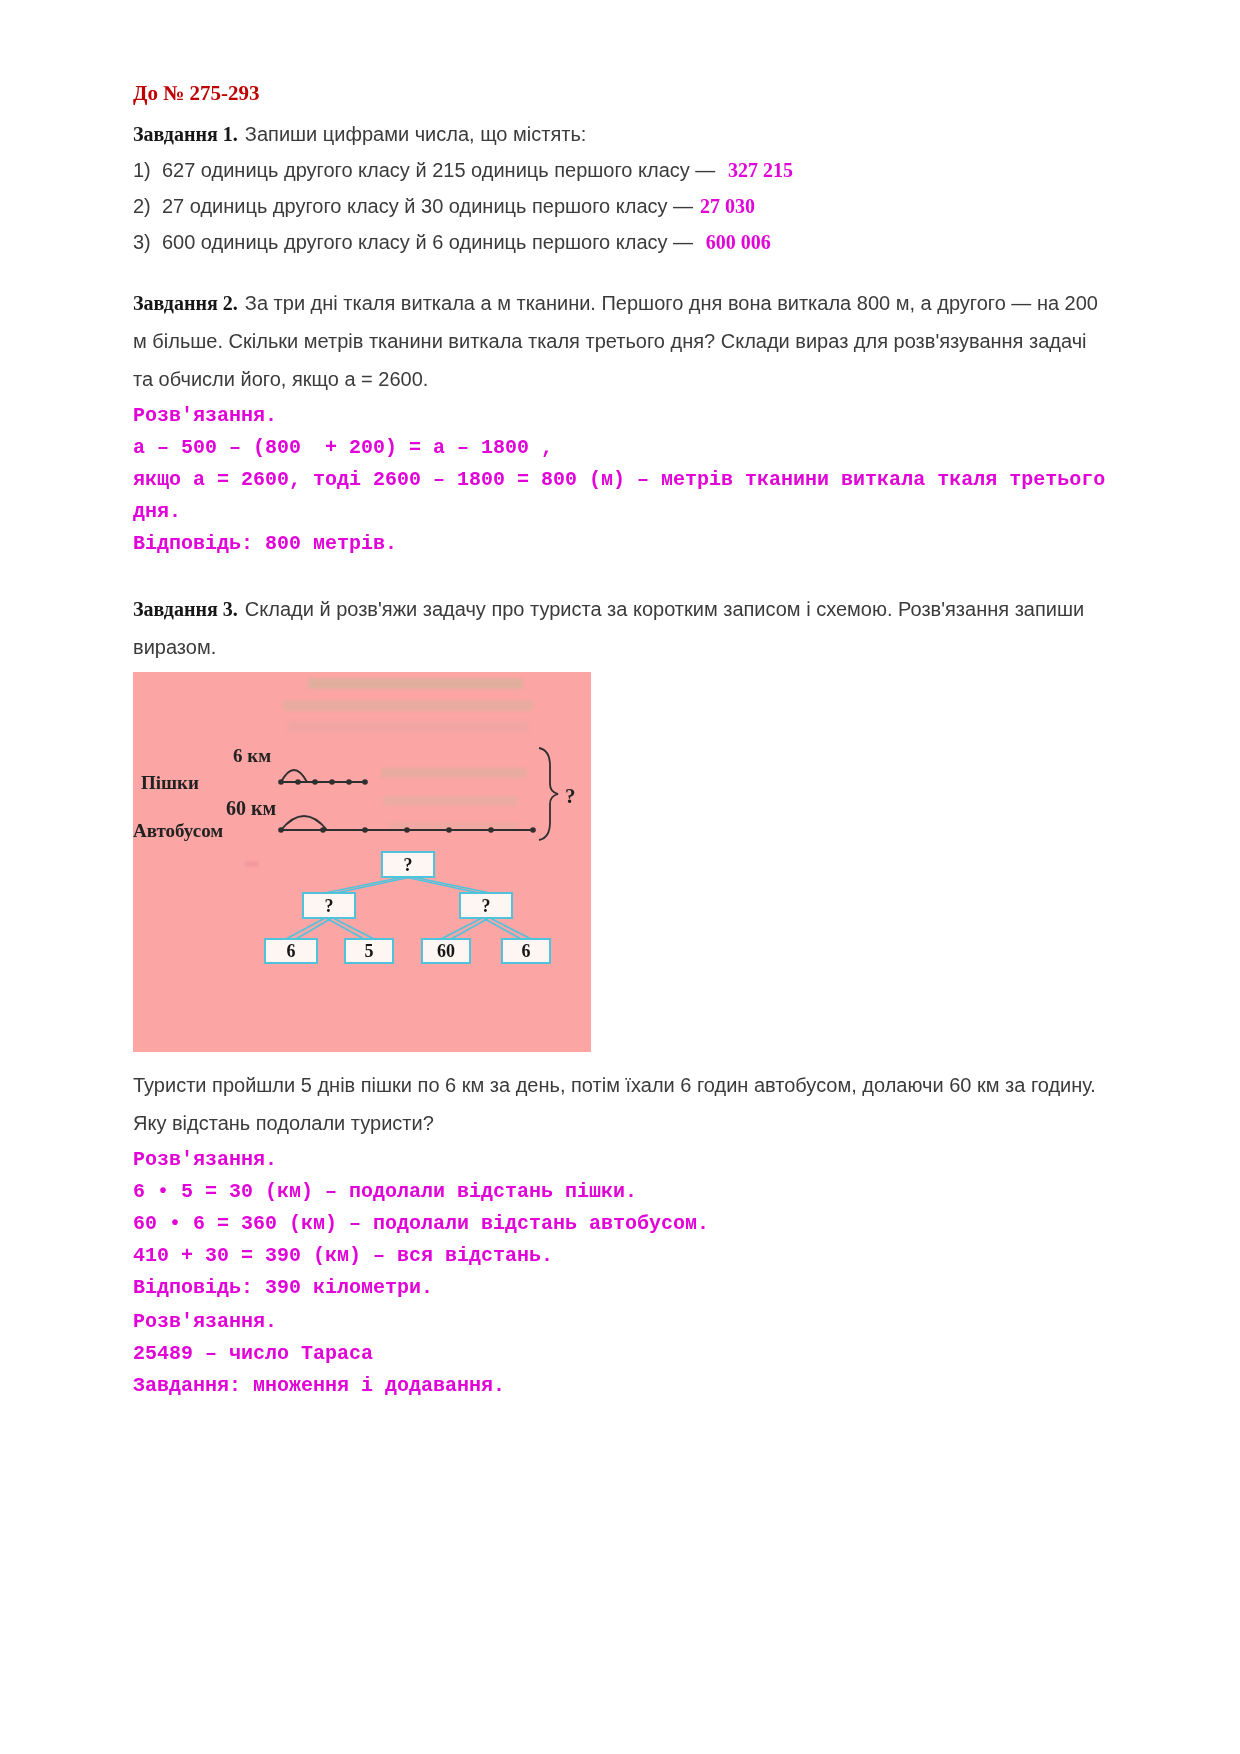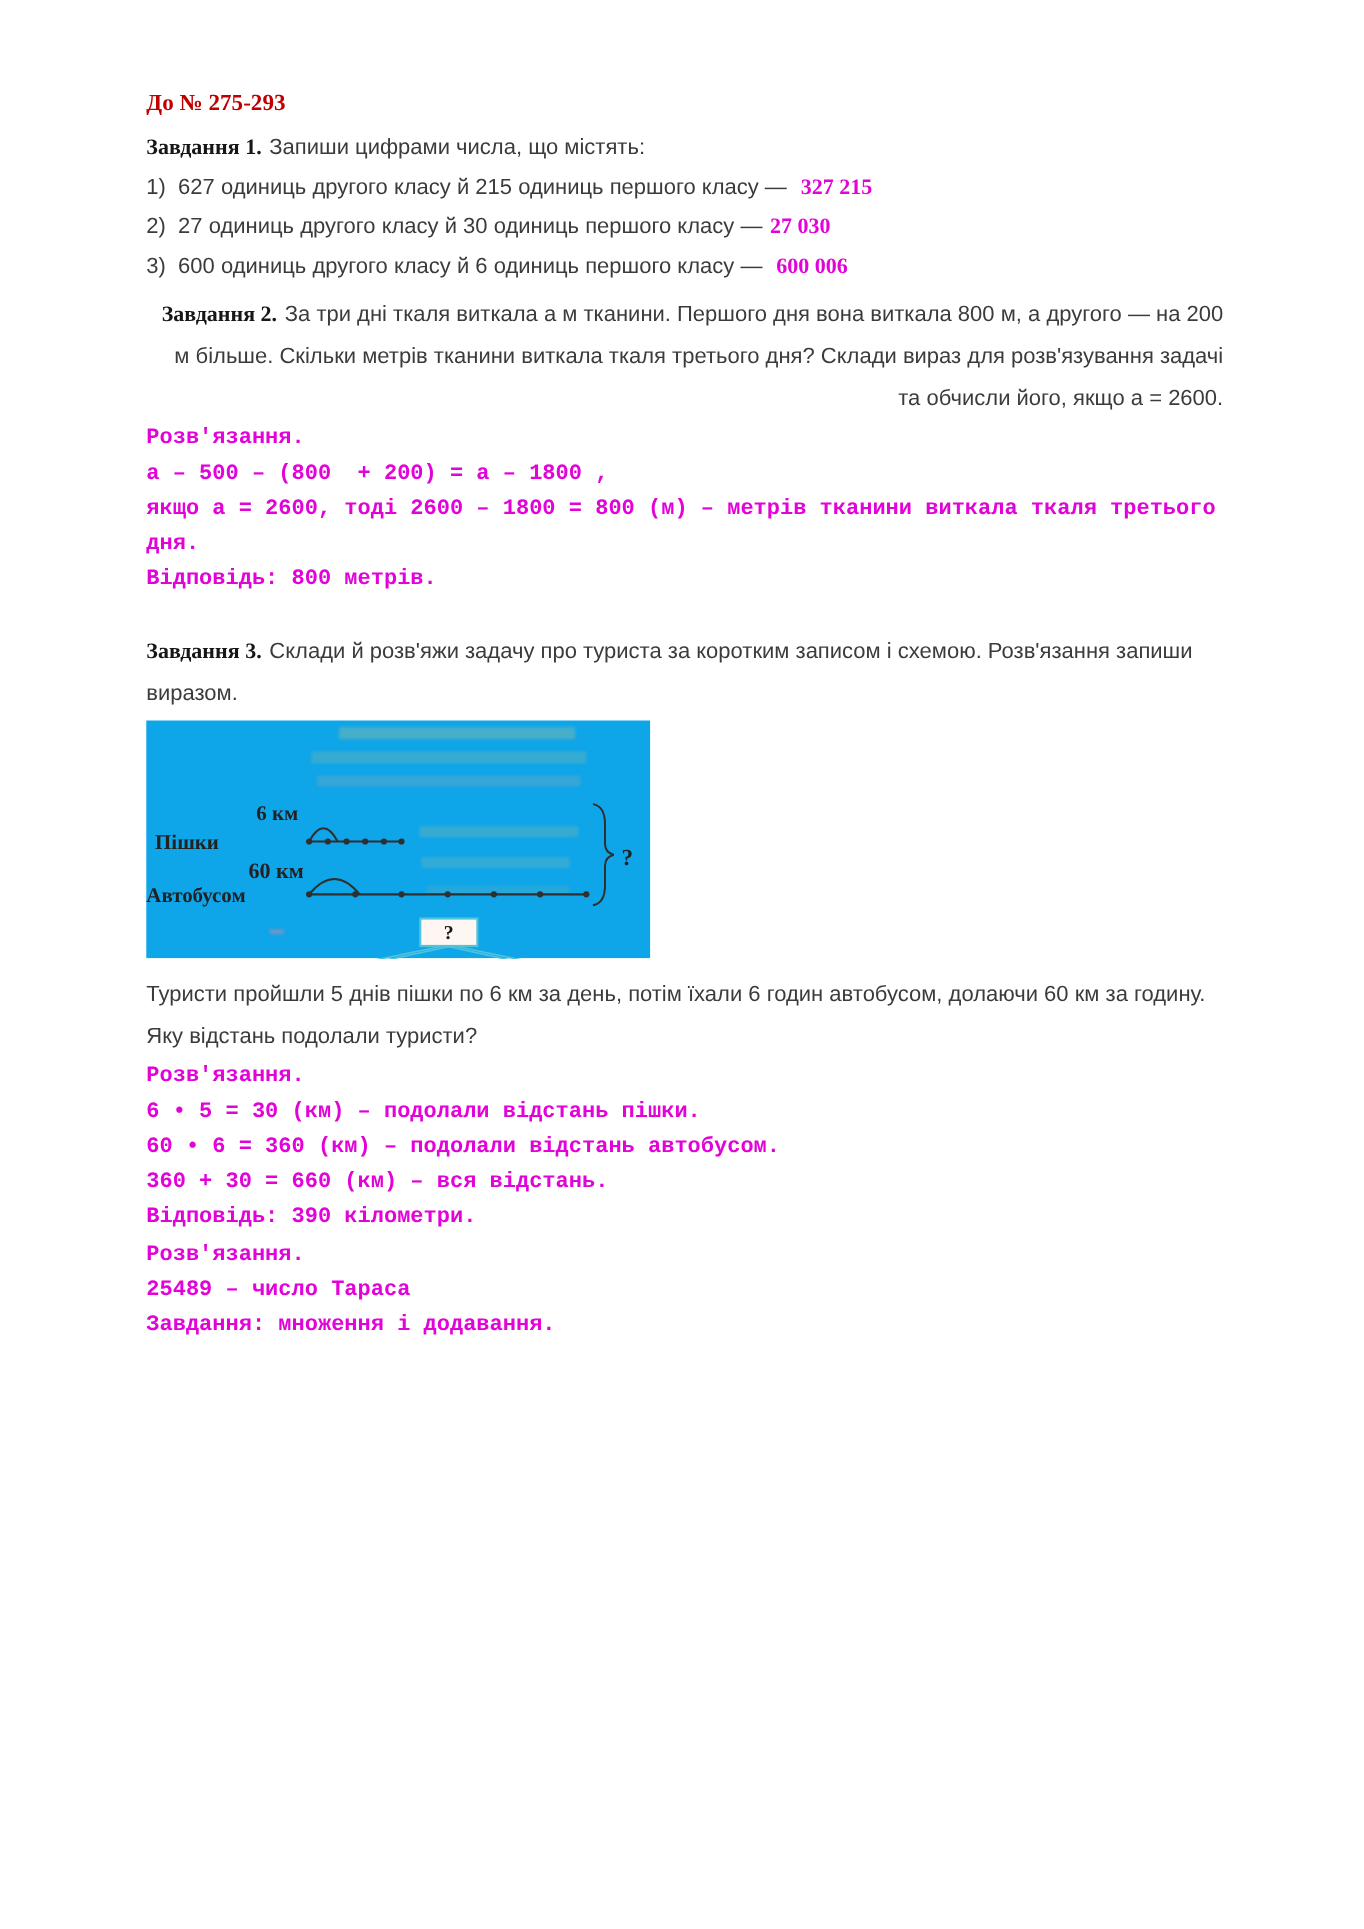--- a/index.html
+++ b/index.html
@@ -19,21 +19,21 @@
     margin:0;
     font-family:"Liberation Serif",serif;
     font-weight:bold;
     font-size:21px;
     line-height:30px;
     color:#c00000;
   }
   .task-head{margin:8px 0 0;line-height:36px;}
   .item{margin:0;line-height:36px;white-space:pre-wrap;}
   .para{margin:0;line-height:38px;}
-  .mt24{margin-top:7px;text-align:right;}
+  .mt24{margin-top:24px;}
   .mt30{margin-top:30px;}
   .mt38{margin-top:38px;}
   .mt14{margin-top:14px;}
   .tl{
     font-family:"Liberation Serif",serif;
     font-weight:bold;
     color:#161616;
     margin-right:7px;
   }
   .ans{
@@ -49,22 +49,22 @@
     font-weight:bold;
     font-size:20px;
     color:#e203d8;
     white-space:pre-wrap;
   }
   .sol.first{margin-top:2px;}
   .scan{
     position:relative;
     margin:6px 0 0;
     width:458px;
-    height:216px;
-    background:#0ea5e9;
+    height:380px;
+    background:#fca5a5;
     overflow:hidden;
   }
   .scan svg{display:block;}
   .svg-serif{font-family:"Liberation Serif",serif;}
 </style>
 </head>
 <body>
 
 <div class="page">
 
@@ -174,20 +174,20 @@
         <rect x="369" y="267" width="48" height="24" fill="#fdf6f2" stroke="#4fc3dc" stroke-width="2"></rect>
         <text class="svg-serif" x="393" y="285" font-size="18" font-weight="bold" fill="#161616" text-anchor="middle">6</text>
       </g>
     </svg>
   </div>
 
   <p class="para mt14">Туристи пройшли 5 днів пішки по 6 км за день, потім їхали 6 годин автобусом, долаючи 60 км за годину. Яку відстань подолали туристи?</p>
   <p class="sol first">Розв'язання.</p>
   <p class="sol">6 • 5 = 30 (км) – подолали відстань пішки.</p>
   <p class="sol">60 • 6 = 360 (км) – подолали відстань автобусом.</p>
-  <p class="sol">360 + 30 = 660 (км) – вся відстань.</p>
+  <p class="sol">410 + 30 = 390 (км) – вся відстань.</p>
   <p class="sol">Відповідь: 390 кілометри.</p>
 
   <p class="sol first">Розв'язання.</p>
   <p class="sol">25489 – число Тараса</p>
   <p class="sol">Завдання: множення і додавання.</p>
 
 </div>
 
 </body></html>

